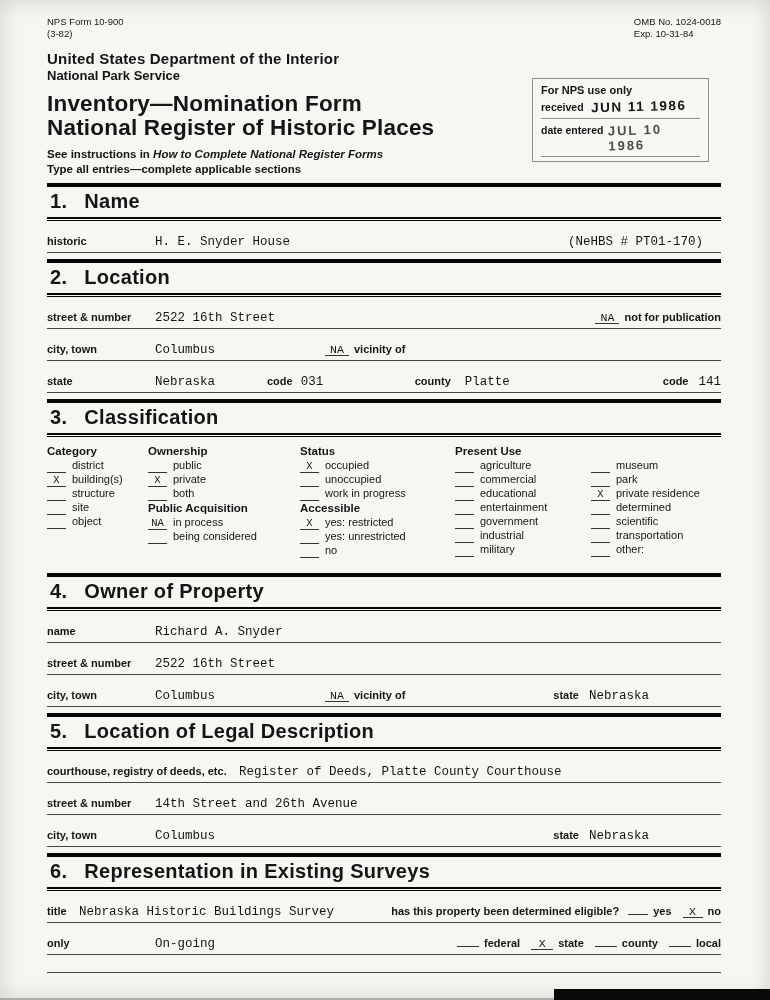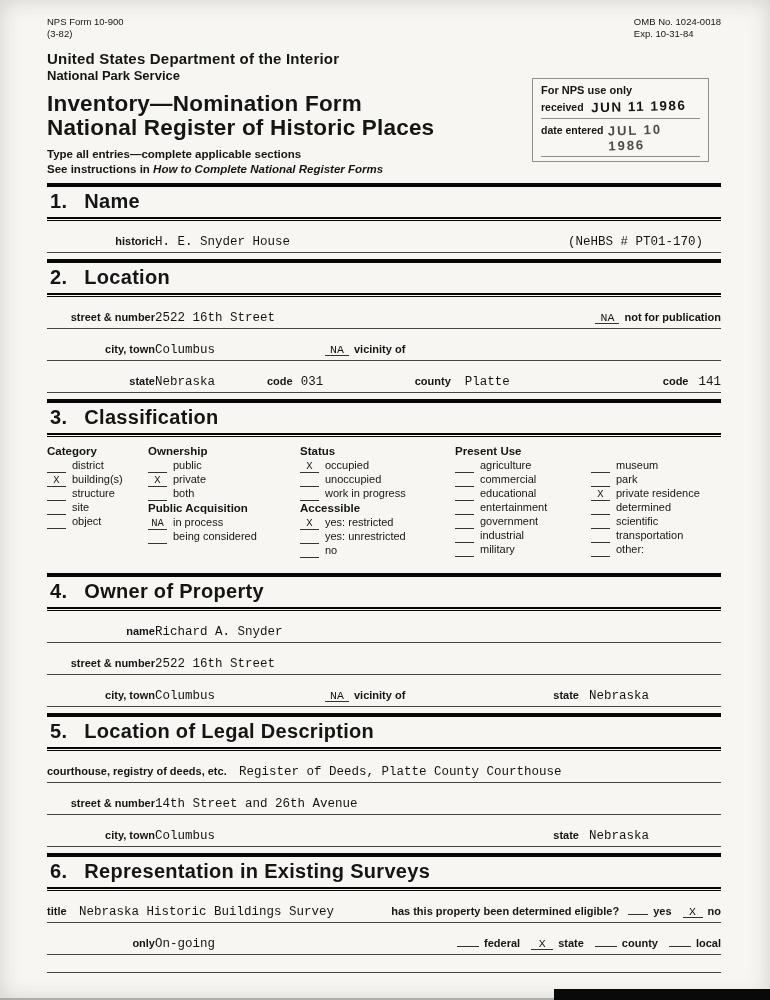--- a/index.html
+++ b/index.html
@@ -27,21 +27,21 @@
   .stamp2 { display: inline-block; font-weight: 700; font-size: 13px; letter-spacing: 2px; margin-left: 5px; color: #4c4c48; transform: rotate(-2deg); }
 
   .rule-heavy { border-top: 4px solid #060606; margin-top: 6px; }
   .sec-head { display: flex; align-items: baseline; gap: 17px; font-size: 20px; font-weight: 800;
               padding: 3px 0 4px 3px; letter-spacing: .3px; }
   .rule-double { height: 4px; border-top: 2px solid #060606; border-bottom: 1px solid #060606; }
 
   .row { display: flex; align-items: baseline; border-bottom: 1px solid #454545; padding: 14px 0 3px 0; }
   .lbl { font-size: 11px; font-weight: 700; flex: none; white-space: nowrap; }
   .val { font-family: "Liberation Mono", "DejaVu Sans Mono", monospace; font-size: 12.5px; flex: none; white-space: nowrap; }
-  .w105 { width: 108px; text-align: right; }
+  .w105 { width: 108px; }
   .mlauto { margin-left: auto; }
   .blank { display: inline-block; min-width: 24px; border-bottom: 1px solid #333; text-align: center;
            font-family: "Liberation Mono", "DejaVu Sans Mono", monospace; font-size: 11.5px; line-height: 11px;
            padding: 0 2px; margin-right: 5px; }
 
   .cls-wrap { display: flex; padding: 7px 0 9px 0; }
   .cls-col { flex: none; }
   .cls-h { font-size: 11.5px; font-weight: 700; line-height: 15px; }
   .cls-sp { height: 15px; }
   .cb { display: flex; align-items: flex-end; font-size: 11px; line-height: 13.9px; }
@@ -85,22 +85,22 @@
 
     <div class="dept">United States Department of the Interior</div>
     <div class="svc">National Park Service</div>
 
     <div class="main-title">
       <div>Inventory—Nomination Form</div>
       <div>National Register of Historic Places</div>
     </div>
 
     <div class="instr">
+      <div><span>See instructions in</span> <span class="it">How to Complete National Register Forms</span></div>
       <div>Type all entries—complete applicable sections</div>
-      <div><span>See instructions in</span> <span class="it">How to Complete National Register Forms</span></div>
     </div>
 
     <div class="rule-heavy"></div>
     <div class="sec-head">
       <span>1.</span>
       <span>Name</span>
     </div>
     <div class="rule-double"></div>
 
     <div class="row">

